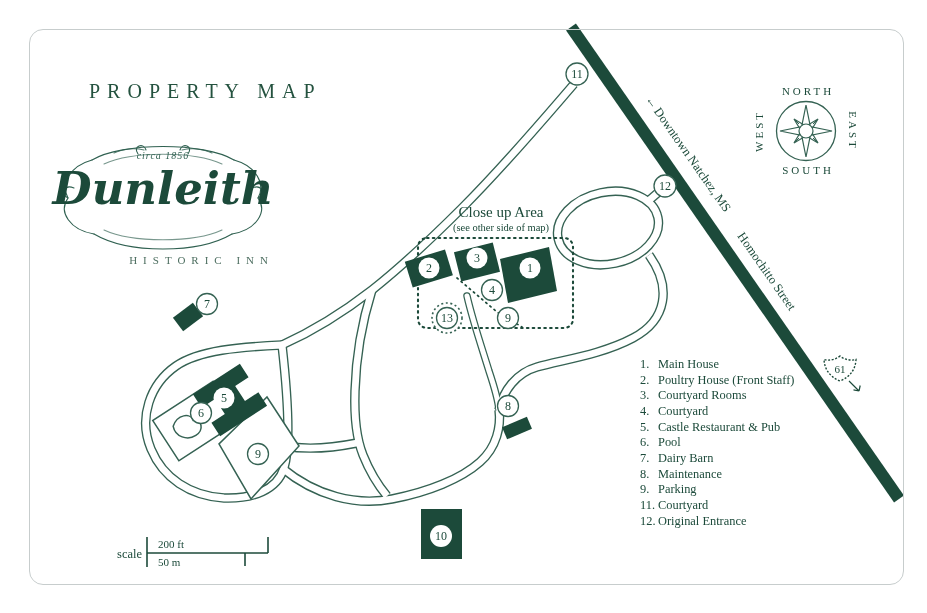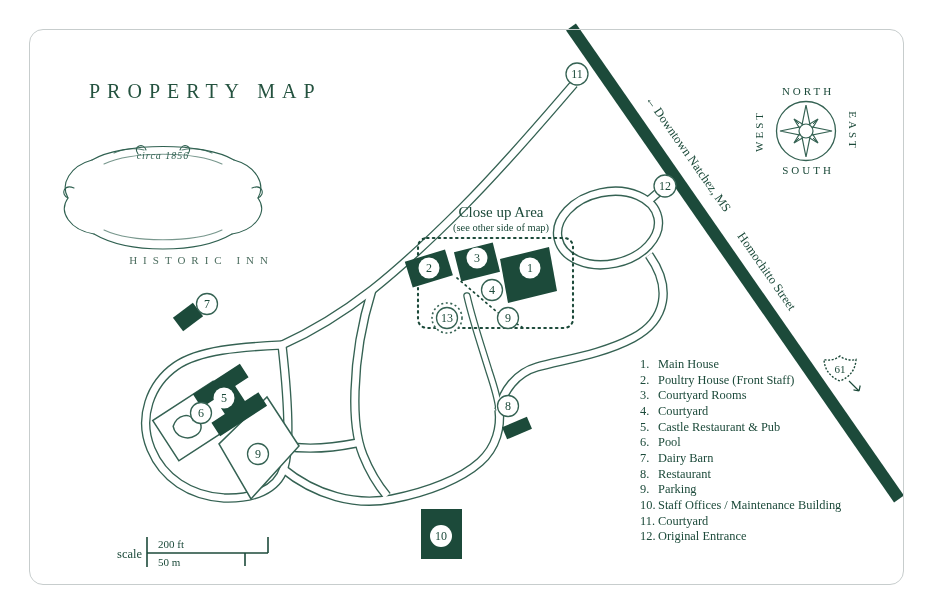--- a/index.html
+++ b/index.html
@@ -210,20 +210,21 @@
         <path d="M 52,98 C 80,111 142,111 170,98" opacity="0.65"></path>
         <path d="M 16,66 c -8,-4 -4,-14 6,-10"></path>
         <path d="M 206,66 c 8,-4 4,-14 -6,-10"></path>
         <path d="M 86,22 c -6,-8 6,-12 8,-4"></path>
         <path d="M 136,22 c 6,-8 -6,-12 -8,-4"></path>
         <path d="M 62,21 C 74,16 84,16 92,18" opacity="0.8"></path>
         <path d="M 160,21 C 148,16 138,16 130,18" opacity="0.8"></path>
       </g>
     </svg>
     <div class="circa">circa 1856</div>
+    <div class="name">Dunleith</div>
     <div class="sub">HISTORIC INN</div>
   </div>
 
   <div class="legend">
     <div class="lrow">
         <span class="lnum">1.</span>
         <span>Main House</span>
       </div>
     <div class="lrow">
         <span class="lnum">2.</span>
@@ -244,31 +245,27 @@
     <div class="lrow">
         <span class="lnum">6.</span>
         <span>Pool</span>
       </div>
     <div class="lrow">
         <span class="lnum">7.</span>
         <span>Dairy Barn</span>
       </div>
     <div class="lrow">
         <span class="lnum">8.</span>
-        <span>Restaurant</span>
+        <span>Maintenance</span>
       </div>
     <div class="lrow">
         <span class="lnum">9.</span>
         <span>Parking</span>
       </div>
     <div class="lrow">
-        <span class="lnum">10.</span>
-        <span>Staff Offices / Maintenance Building</span>
-      </div>
-    <div class="lrow">
         <span class="lnum">11.</span>
         <span>Courtyard</span>
       </div>
     <div class="lrow">
         <span class="lnum">12.</span>
         <span>Original Entrance</span>
       </div>
   </div>
 
 </div>

